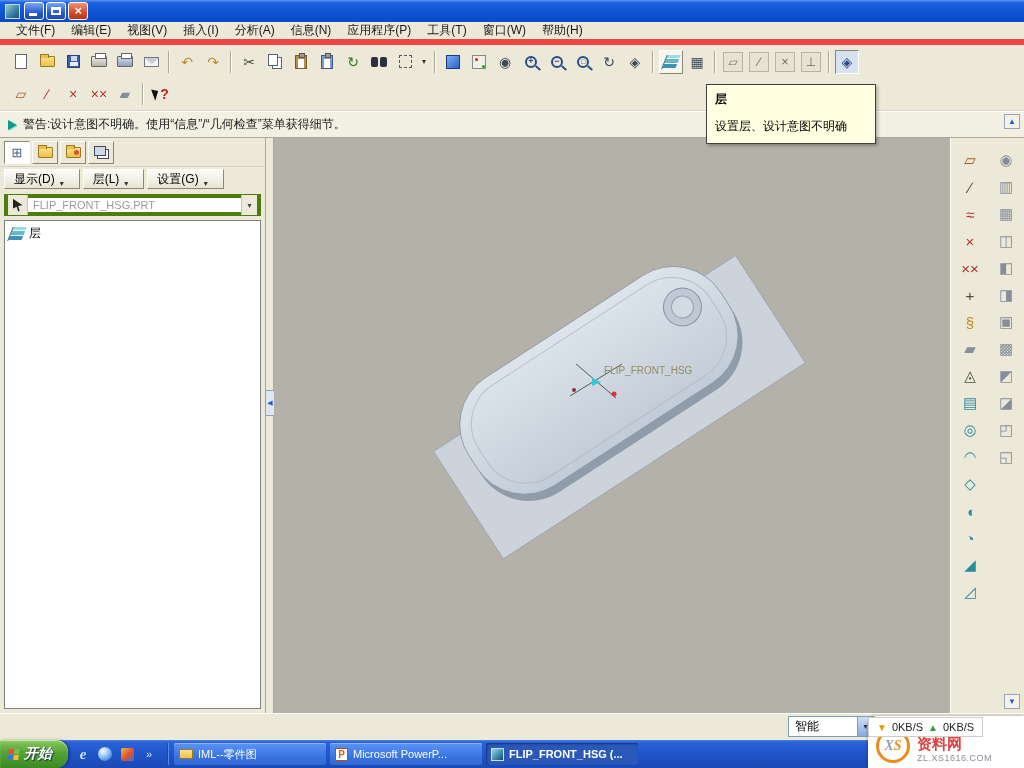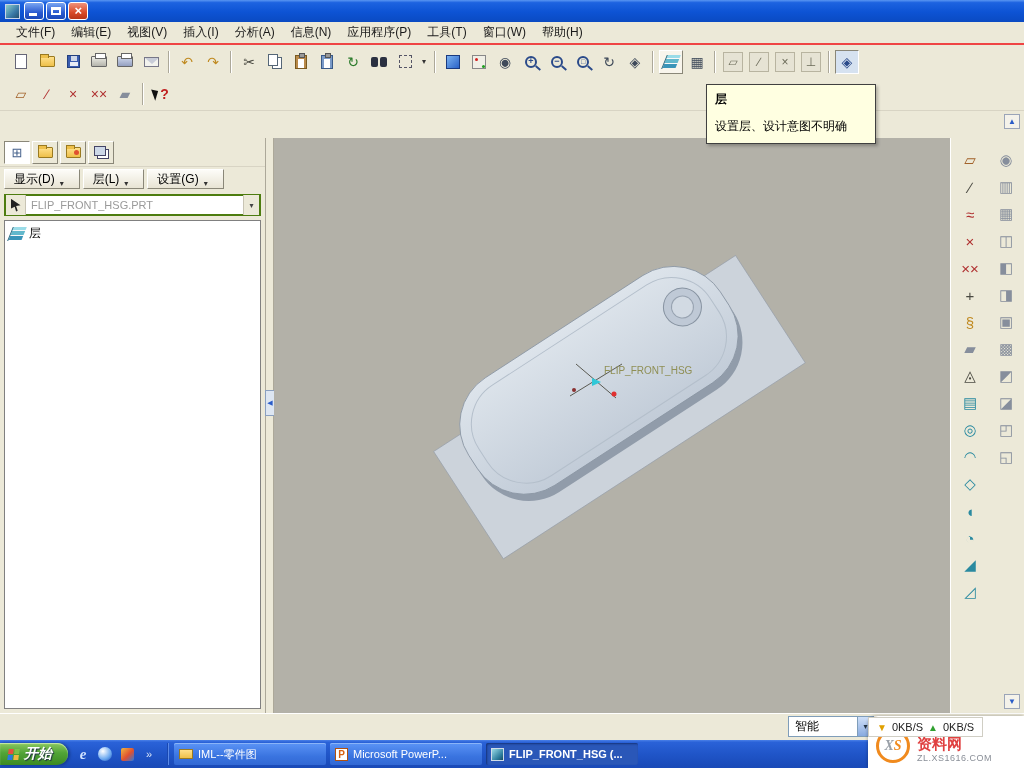--- a/index.html
+++ b/index.html
@@ -18,21 +18,21 @@
   .win-controls { display:flex; gap:2px; }
   .wbtn { width:20px; height:18px; border:1px solid #fff; border-radius:3px; position:relative;
     background:linear-gradient(180deg,#7aa6f2,#2a5ad0 60%,#1c48b8); cursor:default; }
   .wbtn.close { background:linear-gradient(180deg,#f0927a,#d84a28 60%,#b83518); }
   .g-min { position:absolute; left:4px; bottom:3px; width:8px; height:3px; background:#fff; }
   .g-max { position:absolute; left:4px; top:4px; width:10px; height:8px; border:2px solid #fff; border-top-width:3px; }
   .g-x { position:absolute; inset:0; color:#fff; font-weight:bold; font-size:13px; line-height:16px; text-align:center; }
 
   
   .menubar { position:absolute; left:0; top:22px; right:0; height:23px; background:#ECE9D8;
-    display:flex; align-items:center; padding-left:8px; border-bottom:2px solid #ef4444; }
+    display:flex; align-items:center; padding-left:8px; border-bottom:6px solid #ef4444; }
   .mi { padding:3px 8px; color:#1a1a1a; }
 
   
   .toolbar { position:absolute; left:0; right:0; background:#ECE9D8; display:flex; align-items:center; padding-left:8px; }
   .toolbar1 { top:45px; height:33px; }
   .toolbar2 { top:78px; height:33px; border-bottom:1px solid #d8d4c4; }
   .tbi { width:24px; height:24px; margin:0 1px; display:flex; align-items:center; justify-content:center;
     border:1px solid transparent; font-size:14px; line-height:1; position:relative; }
   .tbi.hovered { border-color:#fff #8a8778 #8a8778 #fff; background:#f8f5ec; }
   .tbi.pressedbtn { border-color:#8a8778 #fff #fff #8a8778; background:#d6e2f0; }
@@ -107,21 +107,21 @@
   .navigator { position:absolute; left:0; top:138px; width:266px; height:575px; background:#ECE9D8;
     border-right:1px solid #aca899; display:flex; flex-direction:column; }
   .nav-tabs { height:28px; display:flex; align-items:center; gap:2px; padding:2px 4px; }
   .nav-tab { width:26px; height:23px; display:flex; align-items:center; justify-content:center;
     border:1px solid; border-color:#fff #8a8778 #8a8778 #fff; background:#ece9d8; font-size:13px; color:#44608a; }
   .nav-tab.pressedbtn { border-color:#8a8778 #fff #fff #8a8778; background:#fff; }
   .nav-menubtns { height:26px; display:flex; gap:3px; padding:2px 4px; border-top:1px solid #d8d4c4; }
   .nav-btn { height:20px; padding:0 9px; display:flex; align-items:flex-end; gap:5px;
     border:1px solid; border-color:#fff #8a8778 #8a8778 #fff; background:linear-gradient(#fdfcf8,#e8e4d4); }
   .nav-combo { margin:2px 4px; height:22px; display:flex; align-items:center;
-    border:2px solid #4d7c0f; background:#fff; }
+    border:4px solid #4d7c0f; background:#fff; }
   .combo-cursor { width:20px; height:20px; display:flex; align-items:center; justify-content:center;
     background:#ece9d8; border-right:1px solid #c8c4b4; }
   .combo-text { flex:1; padding-left:5px; color:#9a9a9a; font-size:11px; white-space:nowrap; overflow:hidden; }
   .combo-caret { width:16px; height:20px; display:flex; align-items:center; justify-content:center;
     font-size:8px; color:#444; background:#ece9d8; border-left:1px solid #c8c4b4; }
   .nav-tree { flex:1; margin:2px 4px 4px; background:#fff; border:1px solid #808080; padding:3px; overflow:hidden; }
   .tree-item { display:flex; align-items:center; gap:5px; padding:1px 2px; }
   .splitter { position:absolute; left:266px; top:138px; width:8px; height:575px; background:#ECE9D8;
     border-right:1px solid #aca899; }
   .collapse-handle { position:absolute; left:265px; top:390px; width:10px; height:26px; background:#dde6f2;
@@ -153,21 +153,21 @@
   .smart-combo .btn { width:16px; height:19px; background:linear-gradient(#cfe0f8,#88aae0);
     border-left:1px solid #7f9db9; color:#234; font-size:8px; display:flex; align-items:center; justify-content:center; }
   .netmon { position:absolute; left:868px; top:717px; height:20px; display:flex; align-items:center; gap:5px;
     padding:0 8px; background:#fff; border:1px solid #d0cec4; z-index:60; font-size:11px; color:#222; }
   .netmon .dn { color:#e0a000; font-size:10px; }
   .netmon .up { color:#30a030; font-size:10px; }
 
   
   .xptaskbar { position:absolute; left:0; top:740px; width:1024px; height:28px;
     background:linear-gradient(180deg,#4a80e8 0%,#2a62d8 8%,#2055c8 50%,#1a4ab8 95%); display:flex; align-items:center; }
-  .startbtn { height:22px; padding:0 16px 0 8px; display:flex; align-items:center; gap:5px;
+  .startbtn { height:28px; padding:0 16px 0 8px; display:flex; align-items:center; gap:5px;
     background:linear-gradient(180deg,#8cc860 0%,#51a437 45%,#3c8a22 100%); border-radius:0 12px 12px 0;
     box-shadow:inset 0 1px 1px #c8eaa8, 2px 0 3px rgba(0,0,0,.3); }
   .start-label { color:#fff; font-weight:bold; font-style:italic; font-size:14px; text-shadow:1px 1px 1px #234; }
   .flag { display:grid; grid-template-columns:5px 5px; grid-template-rows:5px 5px; gap:1px; transform:skewX(-8deg); }
   .flag i:nth-child(1){background:#e84e40}.flag i:nth-child(2){background:#7cc04a}
   .flag i:nth-child(3){background:#2a7ae0}.flag i:nth-child(4){background:#f0b840}
   .ql { display:flex; align-items:center; gap:4px; padding:0 6px; }
   .qli { width:18px; height:18px; display:flex; align-items:center; justify-content:center; }
   .ie-e { color:#cfe2ff; font:bold italic 15px "Liberation Serif",serif; }
   .ball { width:14px; height:14px; border-radius:50%; background:radial-gradient(circle at 35% 30%,#fff,#6aa8f0 60%,#1a4ab0); }
@@ -317,20 +317,24 @@
     <div class="tbi g-red">×</div>
     <div class="tbi g-red">××</div>
     <div class="tbi g-gray">▰</div>
     <div class="tbsep"></div>
     <div class="tbi">
         <span class="help-arrow"></span>
         <span class="help-q">?</span>
       </div>
   </div>
 
+  <div class="warnbar">
+    <span class="warn-arrow"></span>
+    <span class="warn-text">警告:设计意图不明确。使用“信息”/“几何检查”菜单获得细节。</span>
+  </div>
   <div class="scrollbtn sb-up">▲</div>
 
   <div class="tooltip">
     <div class="tt-title">层</div>
     <div class="tt-desc">设置层、设计意图不明确</div>
   </div>
 
   <div class="navigator">
     <div class="nav-tabs">
       <div class="nav-tab pressedbtn">⊞</div>

